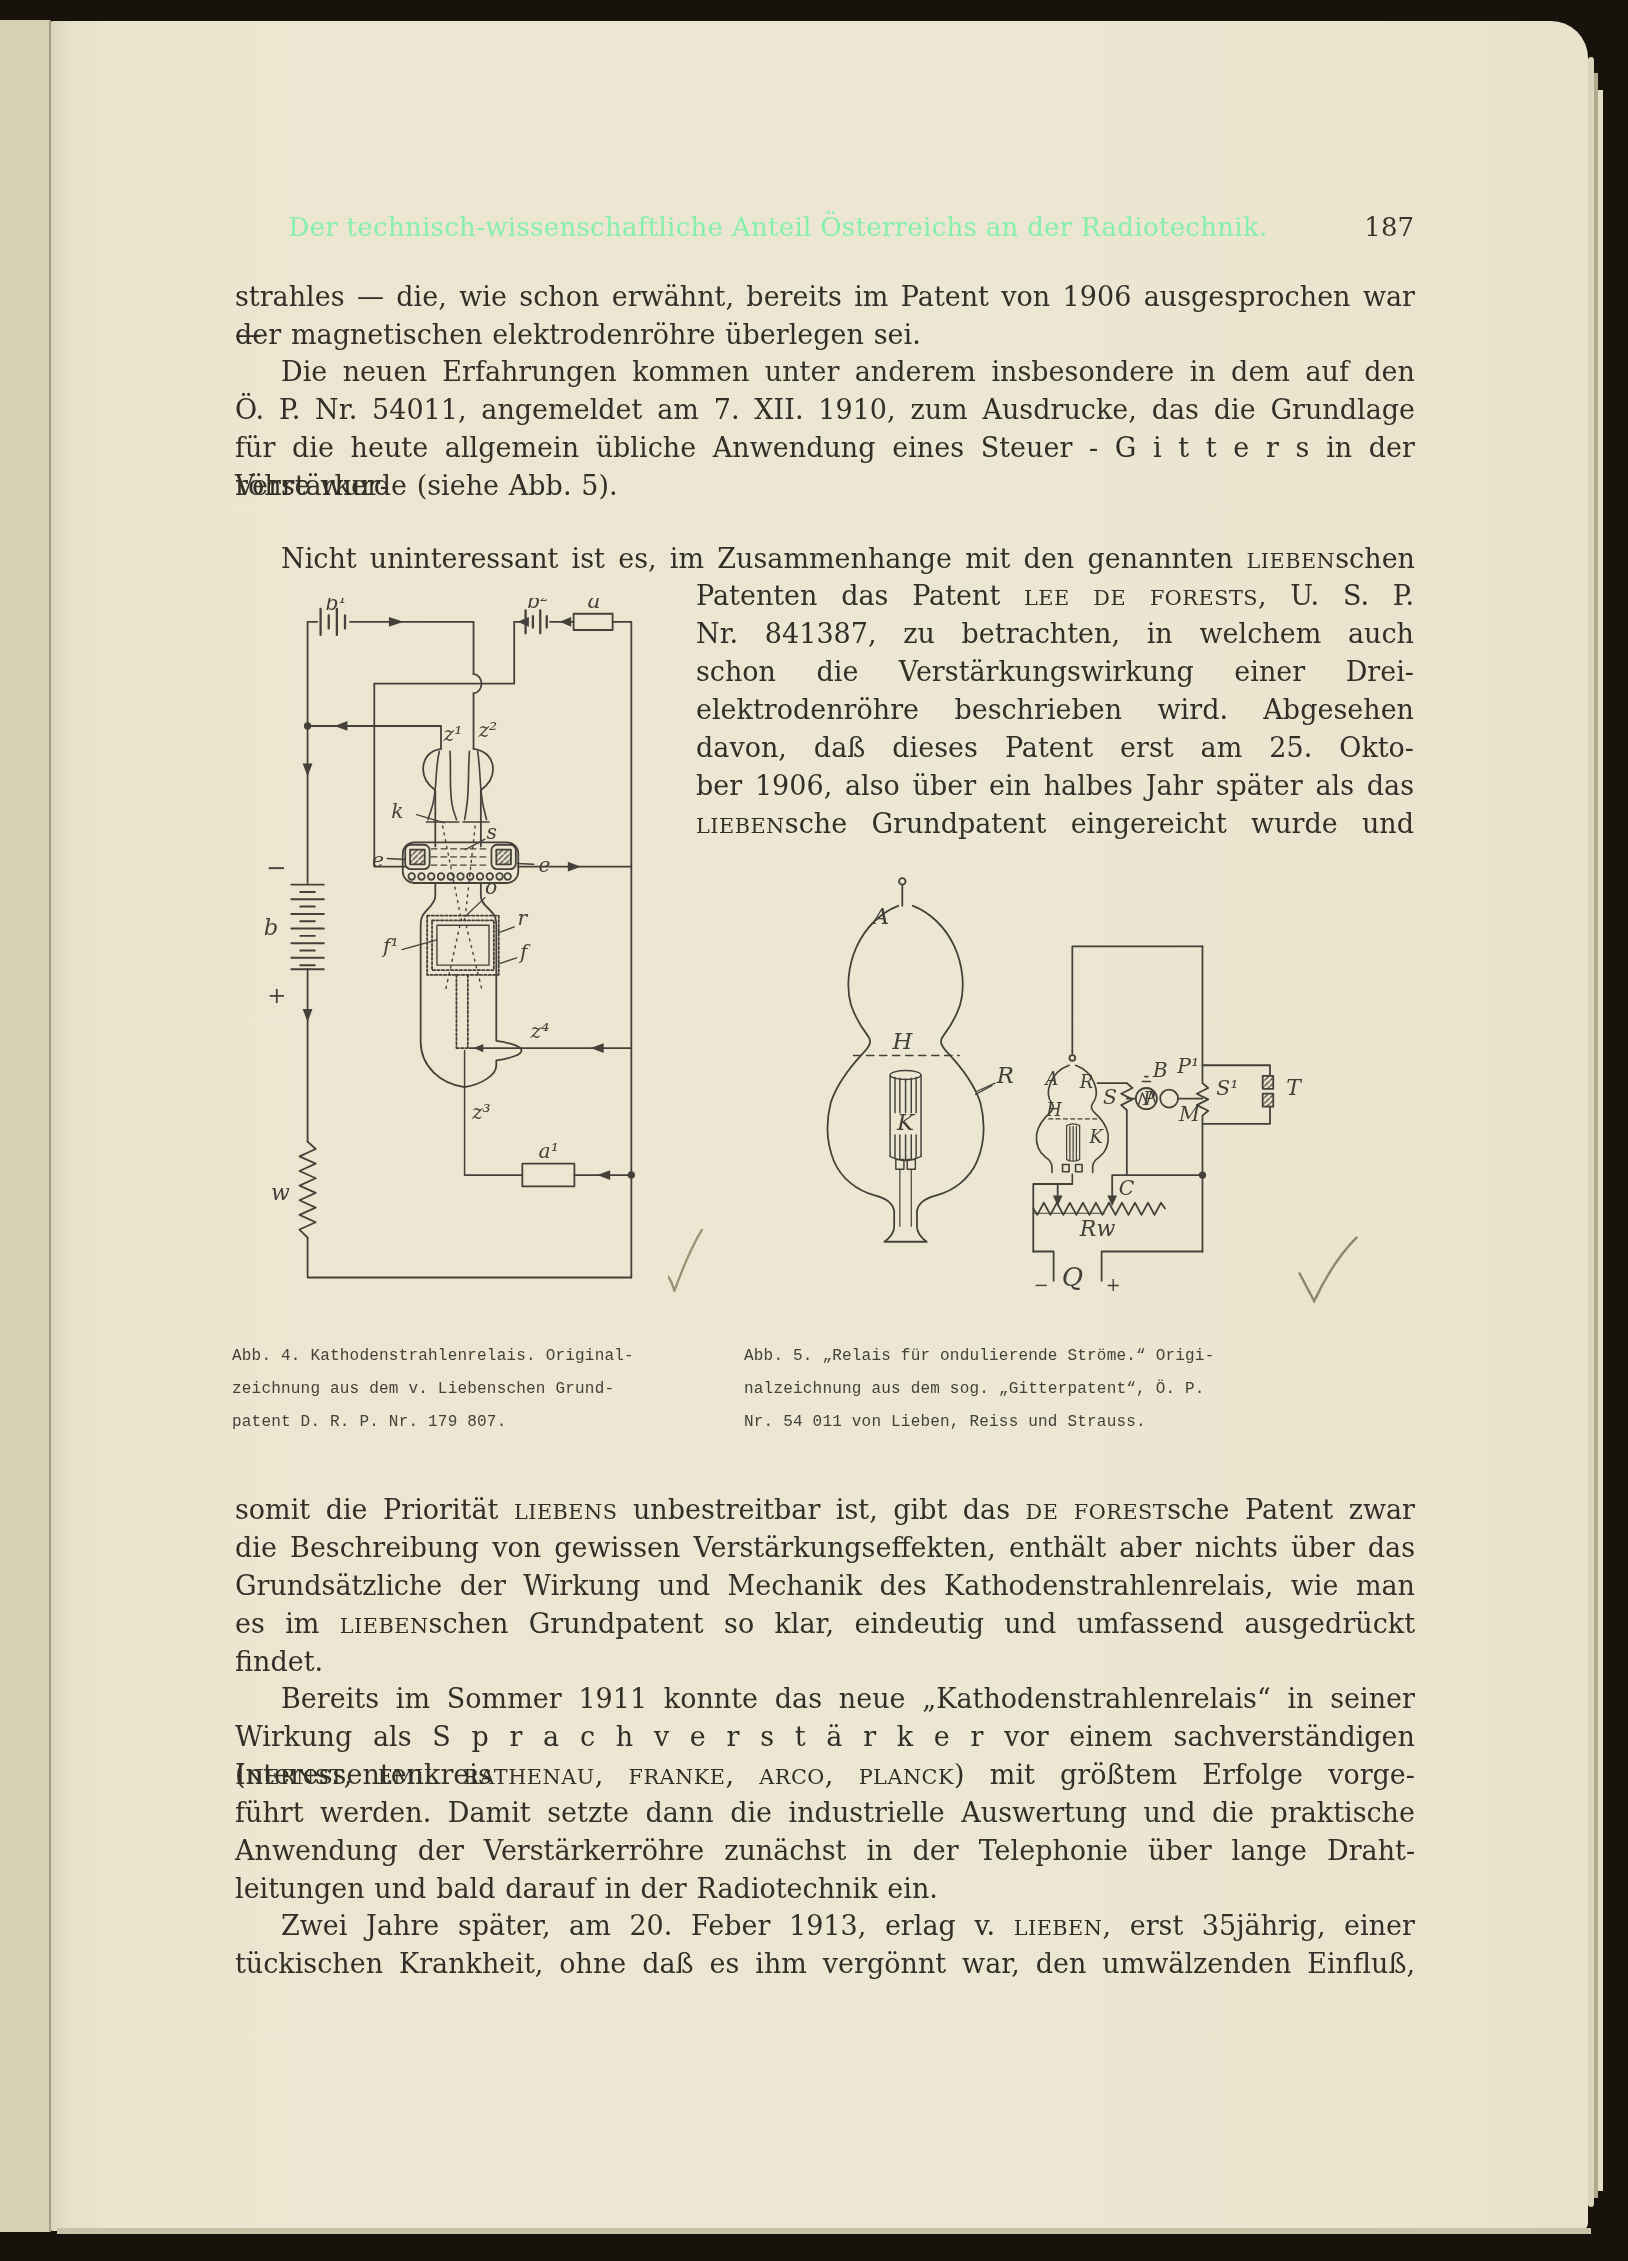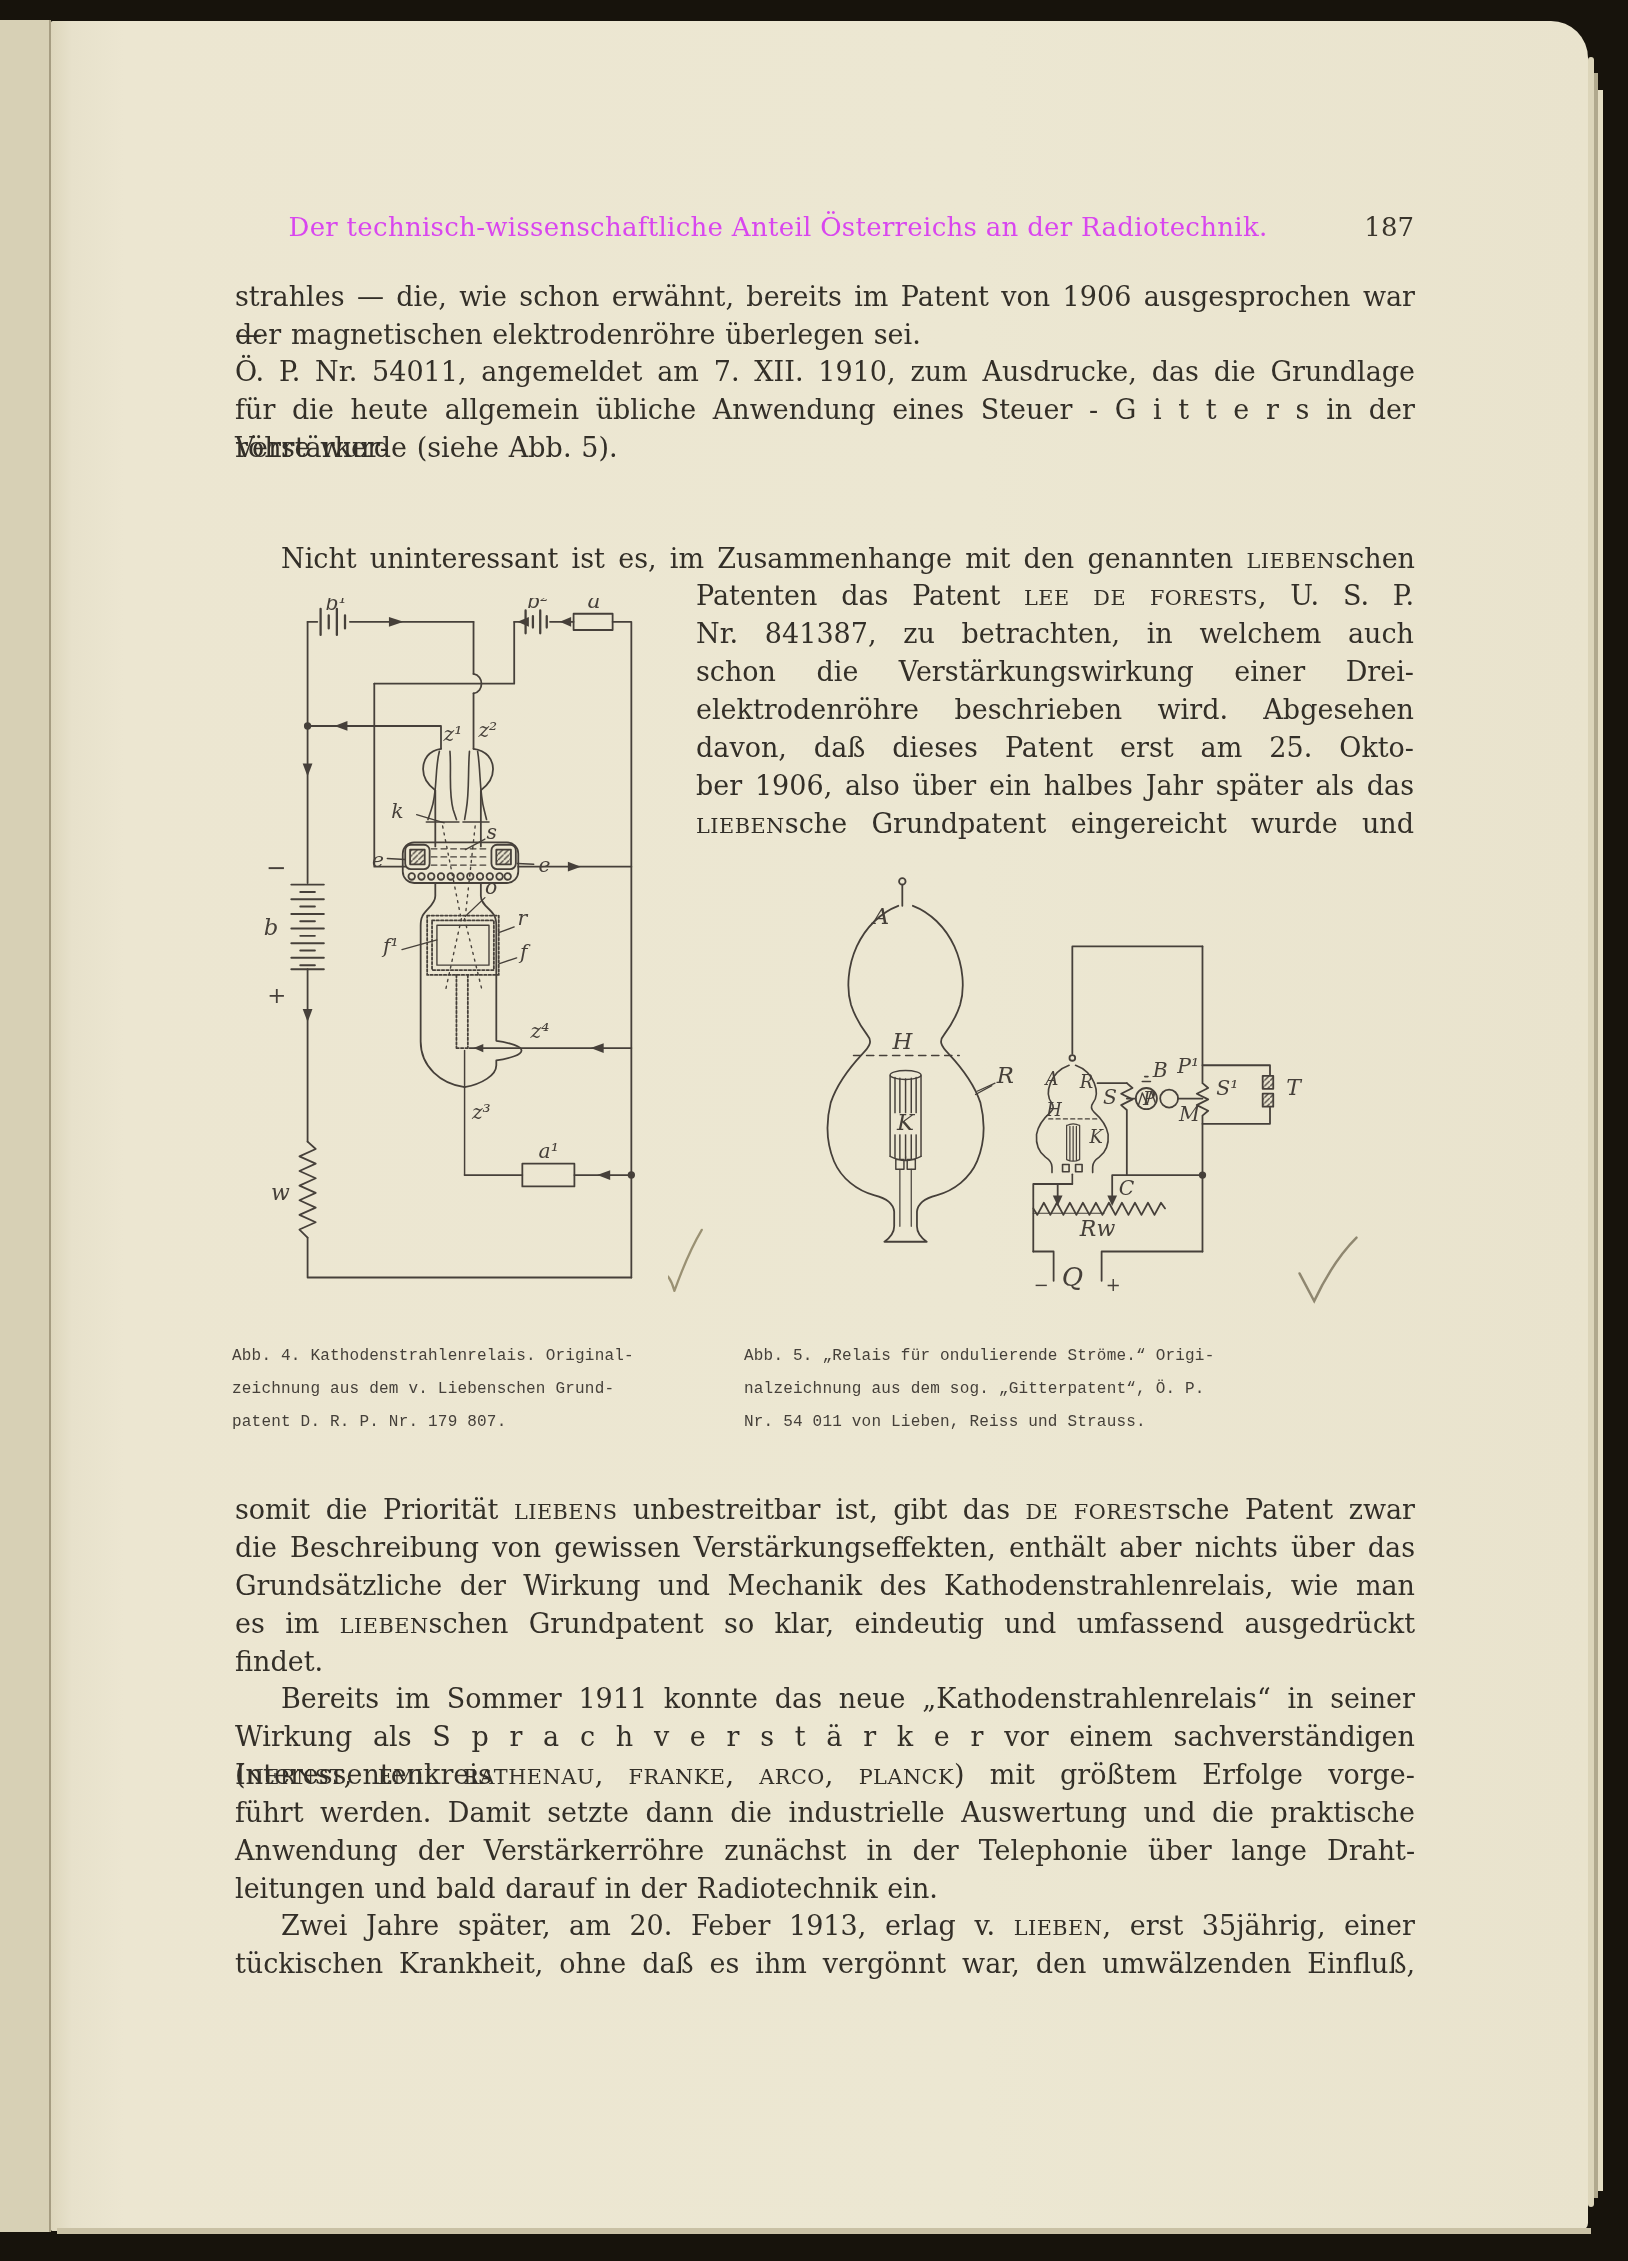--- a/index.html
+++ b/index.html
@@ -7,21 +7,21 @@
         font-family:"DejaVu Serif","Liberation Serif",serif;}
   .under-page{position:absolute;left:0;top:19.5px;width:49px;height:2212px;background:#d7d0b5;
               border-right:2.4px solid #a69d82;}
   .page{position:absolute;left:51px;top:21px;width:1537px;height:2210px;
         background:linear-gradient(90deg,#ddd6bc 0px,#e7e1cb 21px,#ece6d1 73px,#ece7d2 60%,#e9e3cd 100%);
         border-radius:1.6px 37px 8.1px 1.6px;}
   .edge1{position:absolute;left:1588px;top:57px;width:5.7px;height:2150px;background:#dcd5ba;border-radius:3.3px;}
   .edge2{position:absolute;left:1594px;top:73px;width:4.1px;height:2125px;background:#b1a98e;}
   .edge3{position:absolute;left:1598px;top:90px;width:4.9px;height:2101px;background:#e4ddc3;}
   .bottom-edge{position:absolute;left:57px;top:2228px;width:1534px;height:5.7px;background:#c9c1a5;}
-  .header{position:absolute;left:235px;top:212px;width:1180px;font-size:26px;color:#d946ef;
+  .header{position:absolute;left:235px;top:212px;width:1180px;font-size:26px;color:#86efac;
           text-align:center;padding-right:94px;box-sizing:border-box;letter-spacing:0.3px;}
   .pagenum{position:absolute;left:1337px;top:212px;width:77px;font-size:26px;color:#3a352c;text-align:right;}
   .tb{position:absolute;color:#332f28;font-size:27px;word-spacing:1.2px;}
   .bl{height:38px;line-height:38px;white-space:nowrap;}
   .j{text-align:justify;text-align-last:justify;white-space:normal;}
   .ind{text-indent:46px;}
   .sc{font-size:0.77em;letter-spacing:0.5px;}
   .cap{position:absolute;font-family:Liberation Mono, monospace;color:#45403a;
        font-size:16px;text-align:left;letter-spacing:0.2px;}
   .cl{height:33px;line-height:33px;white-space:nowrap;}
@@ -40,20 +40,21 @@
 
   <div class="header">Der technisch-wissenschaftliche Anteil Österreichs an der Radiotechnik.</div>
   <div class="pagenum">187</div>
 
   <div class="tb" style="left:235px;top:278px;width:1180px;">
     <div class="bl j">strahles — die, wie schon erwähnt, bereits im Patent von 1906 ausgesprochen war —</div>
     <div class="bl">der magnetischen elektrodenröhre überlegen sei.</div>
   </div>
 
   <div class="tb" style="left:235px;top:353px;width:1180px;">
+    <div class="bl j ind">Die neuen Erfahrungen kommen unter anderem insbesondere in dem auf den</div>
     <div class="bl j">Ö. P. Nr. 54011, angemeldet am 7. XII. 1910, zum Ausdrucke, das die Grundlage</div>
     <div class="bl j">für die heute allgemein übliche Anwendung eines Steuer - G i t t e r s in der Verstärker-</div>
     <div class="bl">röhre wurde (siehe Abb. 5).</div>
   </div>
 
   <div class="tb" style="left:235px;top:540px;width:1180px;">
     <div class="bl j ind">Nicht uninteressant ist es, im Zusammenhange mit den genannten <span class="sc">LIEBEN</span>schen</div>
   </div>
 
   <div class="tb" style="left:696px;top:577px;width:718px;">

